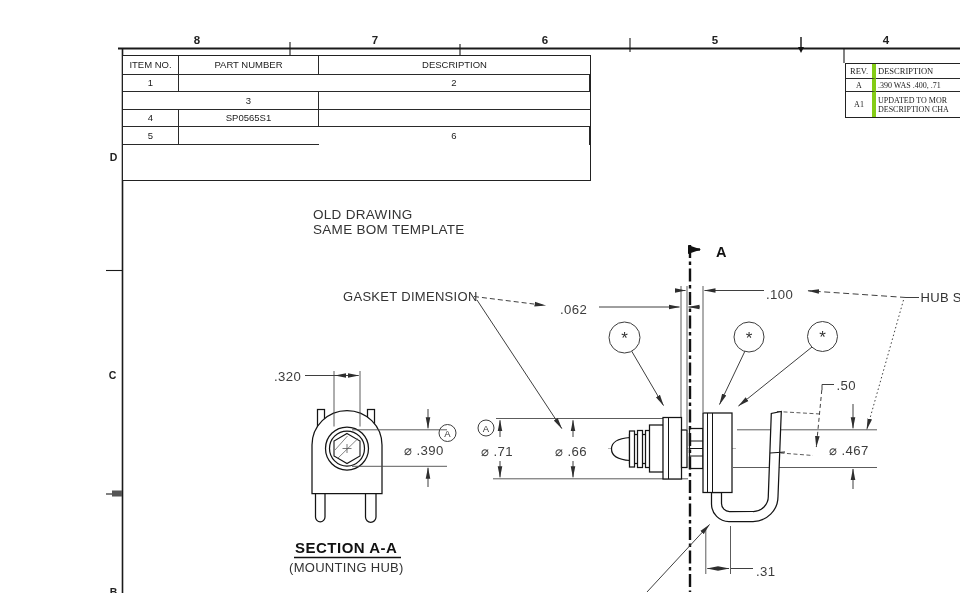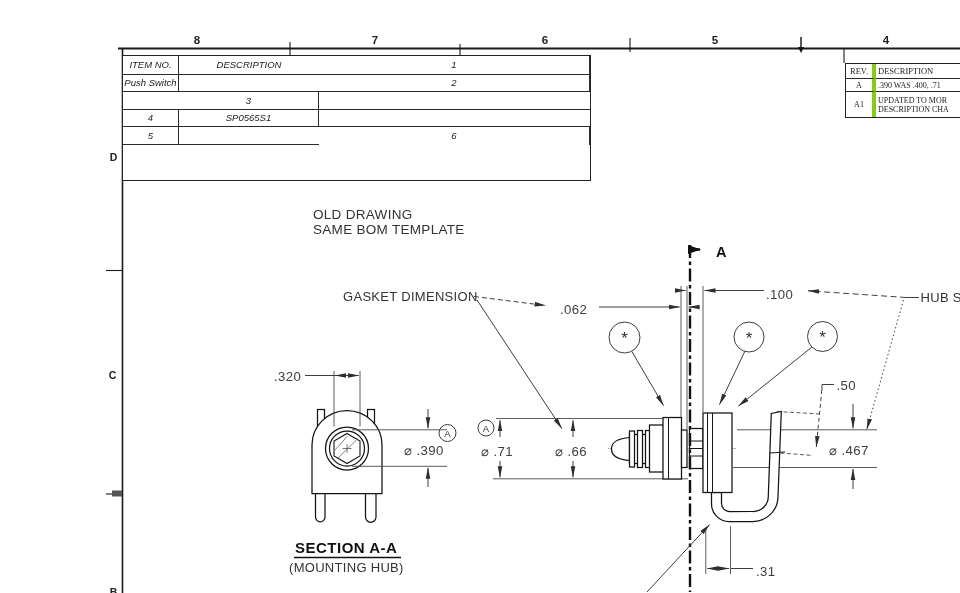--- a/index.html
+++ b/index.html
@@ -20,21 +20,21 @@
   .thin2{stroke:#3f3f3f;stroke-width:1;fill:none;}
   .gray{stroke:#999;stroke-width:.7;fill:none;}
   .part{stroke:#141414;stroke-width:1.25;fill:#fff;}
   .partline{stroke:#141414;stroke-width:1;fill:none;}
   .frame{stroke:#1a1a1a;fill:none;}
 
   
   .bom{position:absolute;left:122px;top:55px;display:grid;
        grid-template-columns:56px 140px 271px;
        grid-template-rows:18.6px repeat(6,17.5px);
-       border:1.4px solid #222;background:#fff;font-style:italic;}
+       border:1.4px solid #222;background:#fff;}
   .bom .cell{border-right:1px solid #2a2a2a;border-bottom:1px solid #2a2a2a;
        display:flex;align-items:center;justify-content:center;
        font-size:9.5px;color:#1c1c1c;white-space:nowrap;overflow:hidden;}
   .bom .cell.lastcol{border-right:none;}
   .bom .cell.lastrow{border-bottom:none;}
 
   
   .rev{position:absolute;left:845px;top:63px;display:grid;
        grid-template-columns:30px 130px;
        grid-template-rows:15px 13px 25px;
@@ -233,24 +233,24 @@
 
   <g>
     <text class="sectitle" x="295" y="553">SECTION A-A</text>
     <line x1="294" y1="557.5" x2="401" y2="557.5" stroke="#111" stroke-width="1.4"></line>
     <text class="secsub" x="289" y="571.5">(MOUNTING HUB)</text>
   </g>
 </svg>
 
 <div class="bom">
   <div class="cell">ITEM NO.</div>
+  <div class="cell">PART NUMBER</div>
   <div class="cell lastcol">DESCRIPTION</div>
 
   <div class="cell">1</div>
-  <div class="cell">Push Switch</div>
   <div class="cell lastcol"></div>
 
   <div class="cell">2</div>
   <div class="cell lastcol"></div>
 
   <div class="cell">3</div>
   <div class="cell lastcol"></div>
 
   <div class="cell">4</div>
   <div class="cell">SP0565S1</div>

